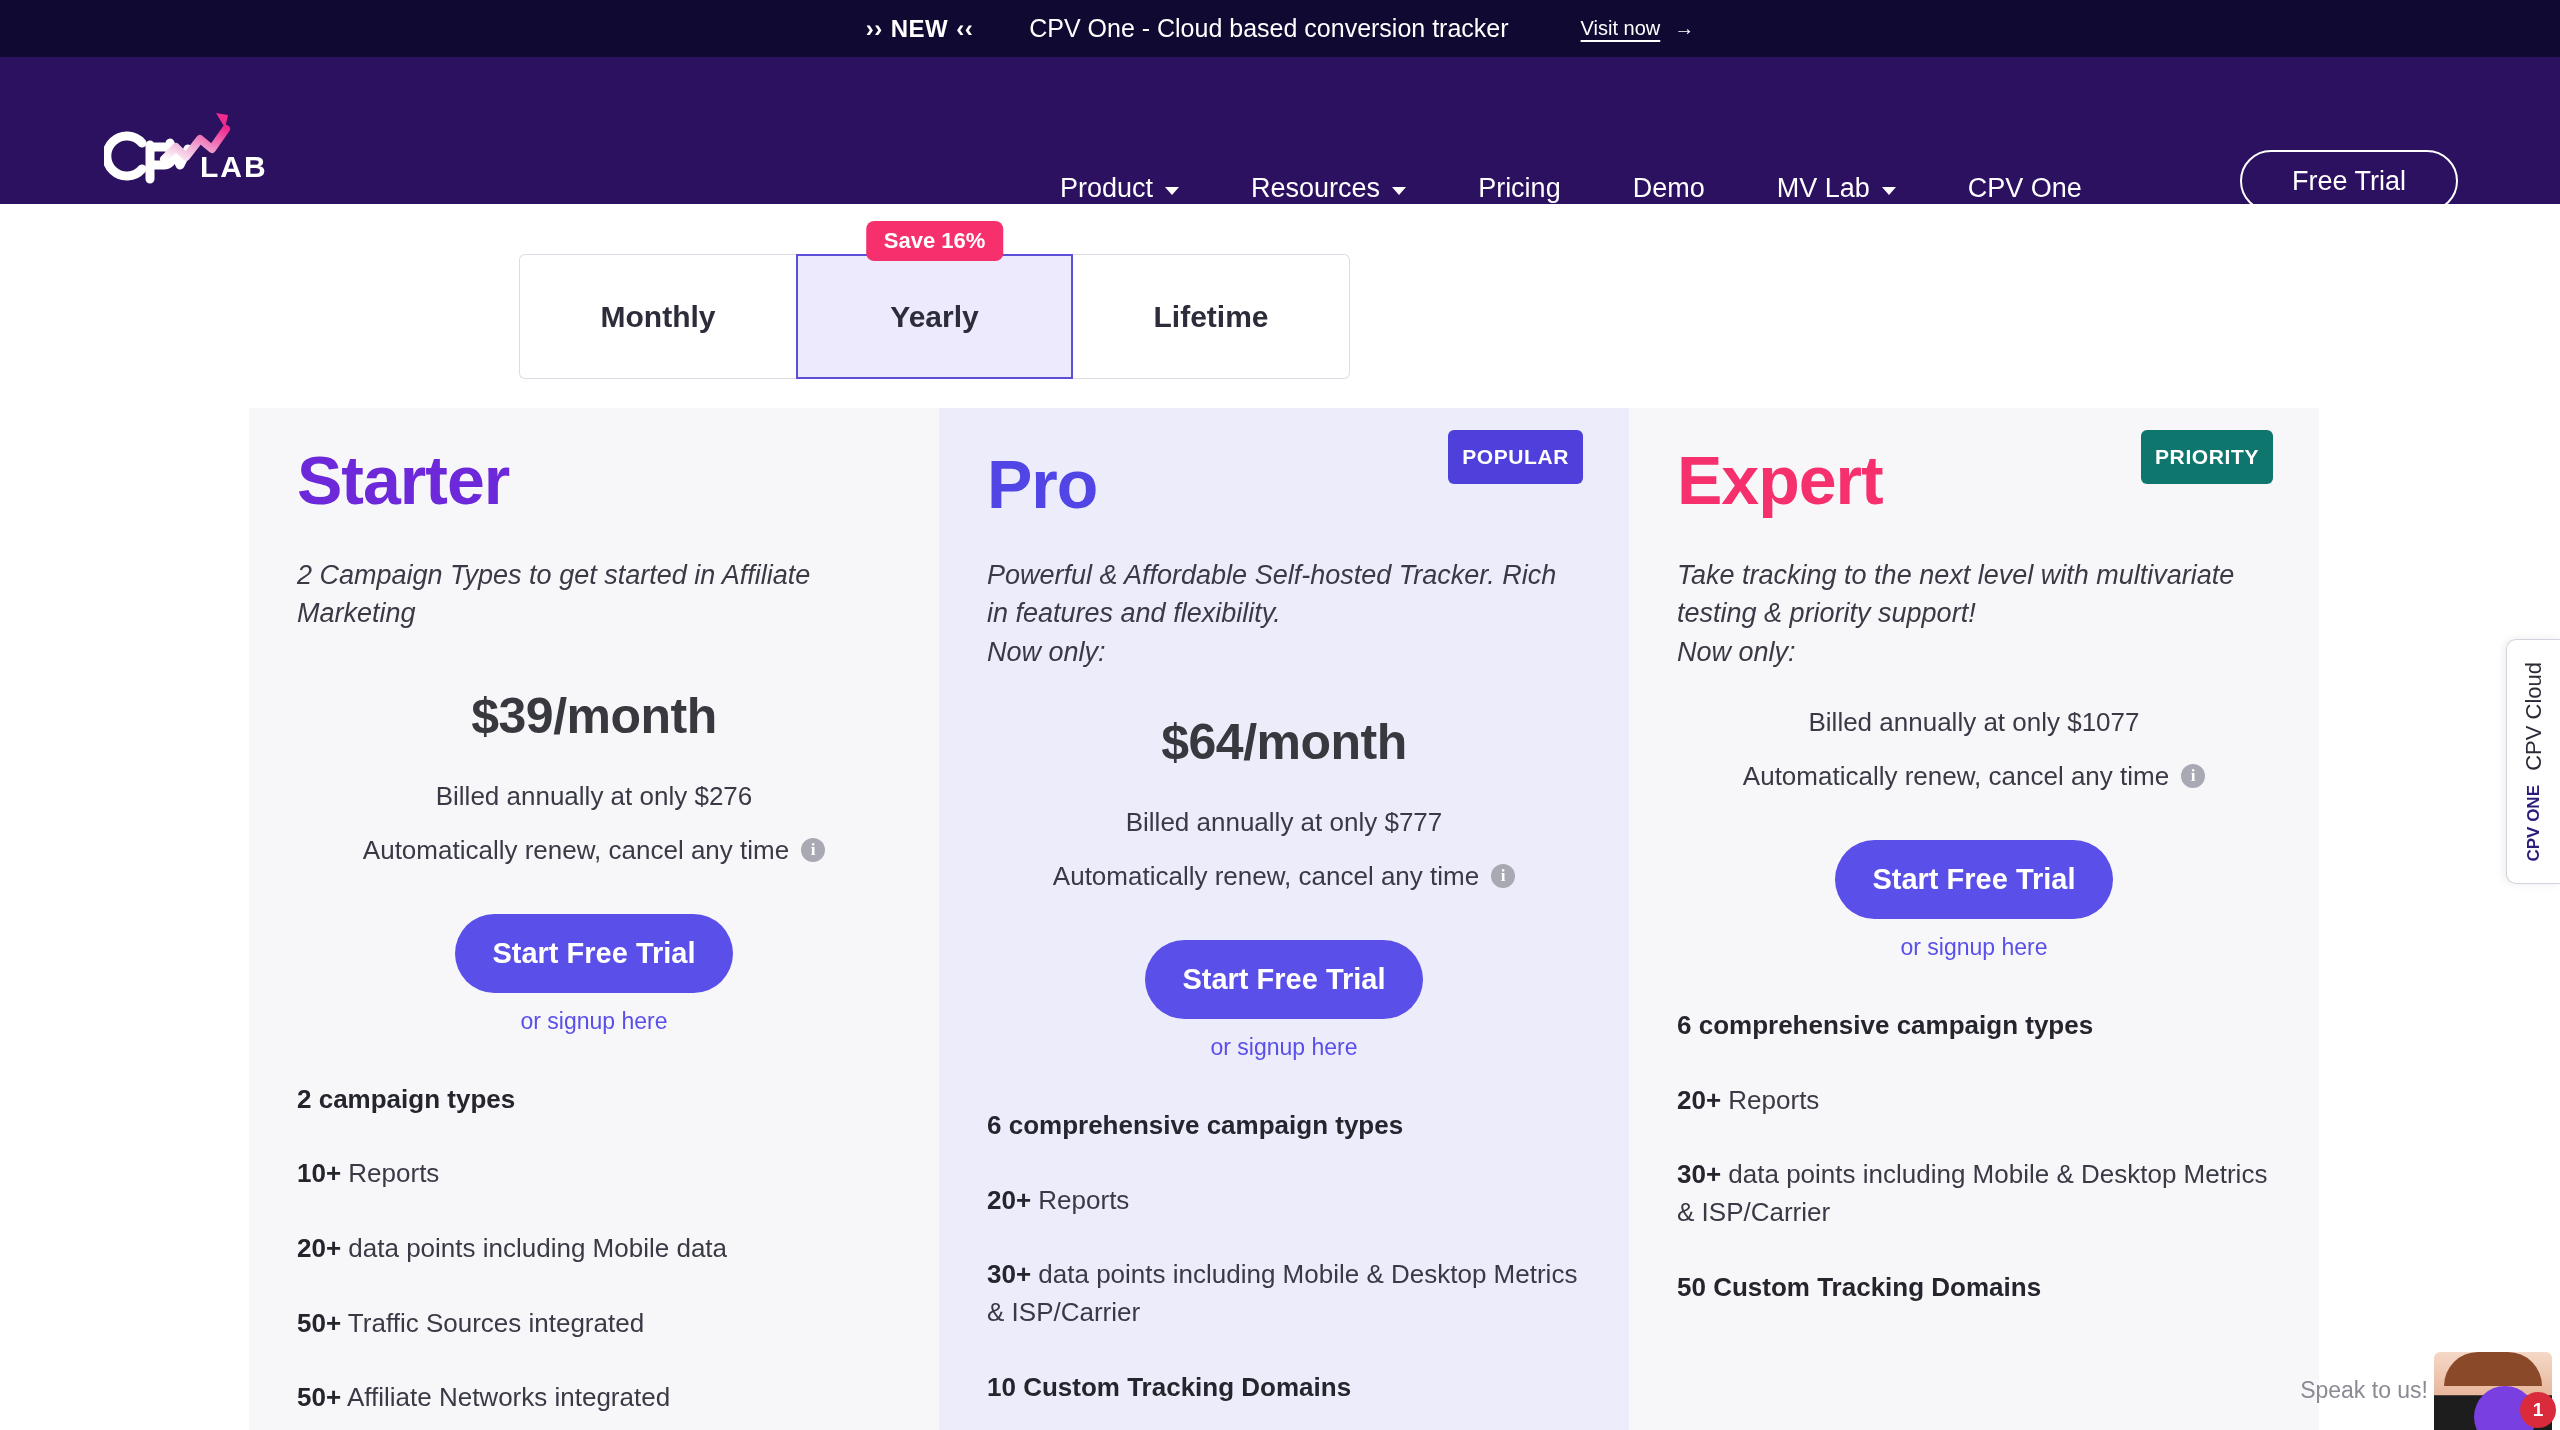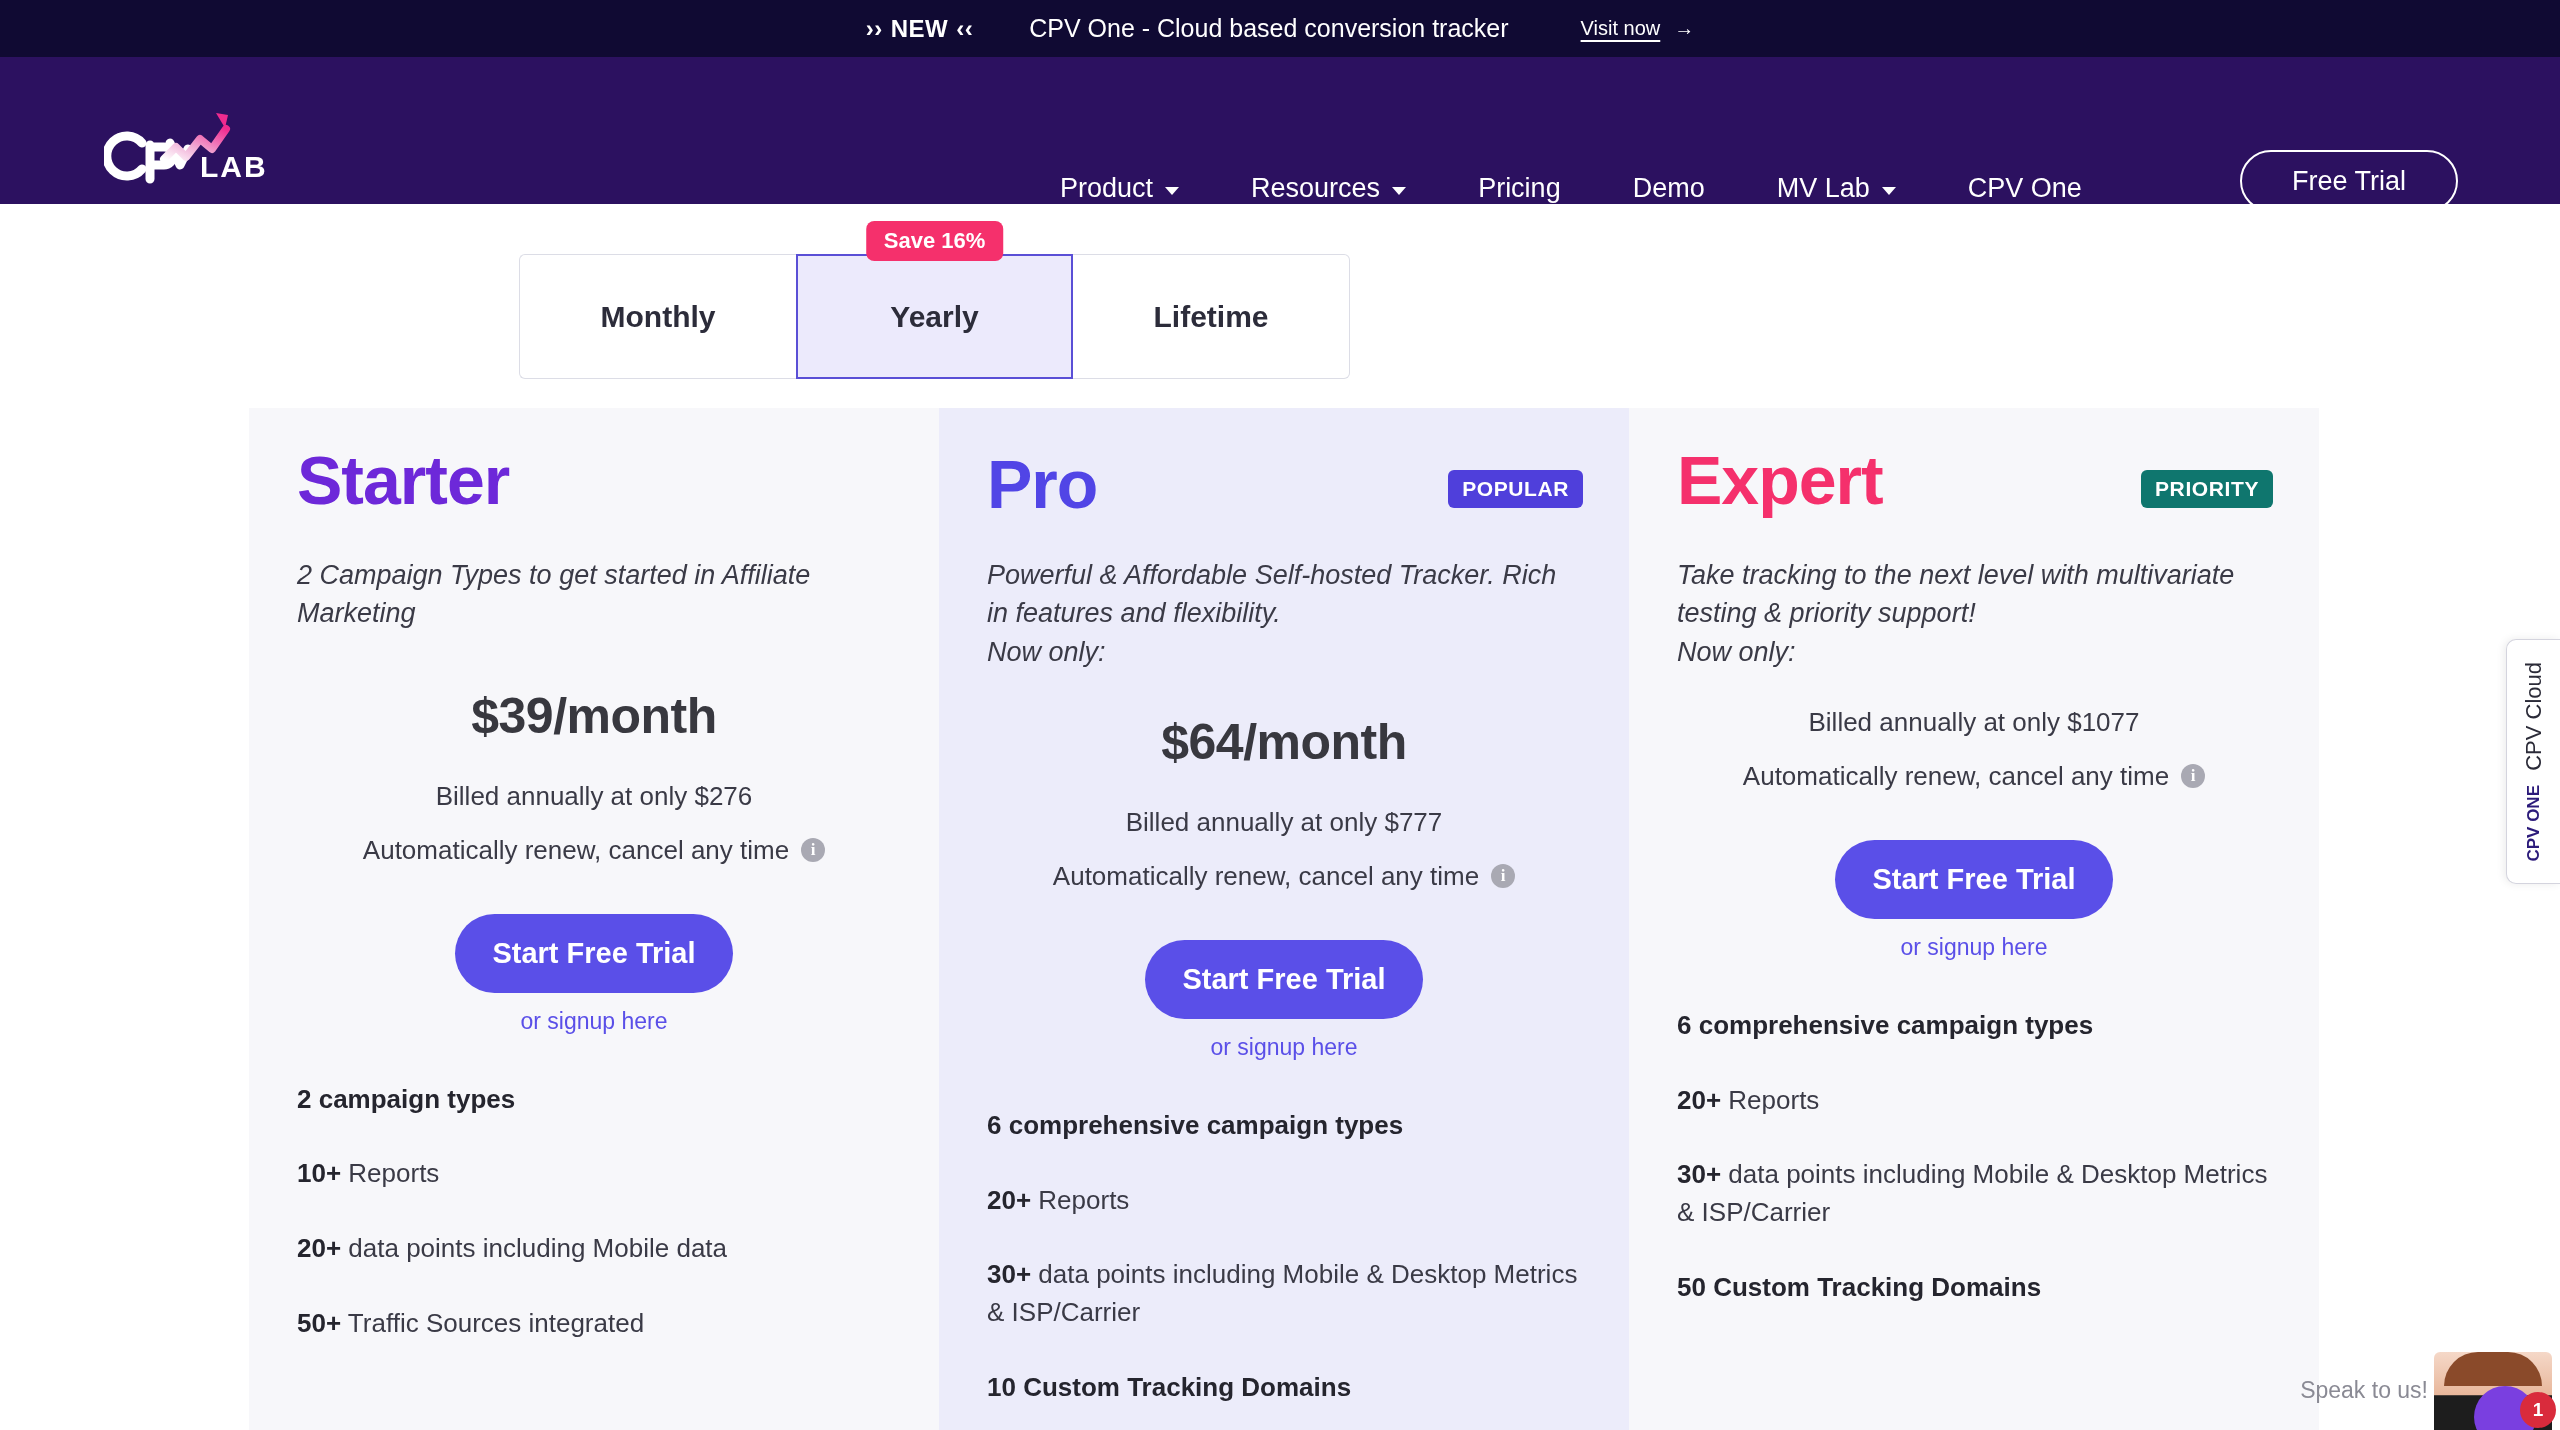--- a/index.html
+++ b/index.html
@@ -214,23 +214,22 @@
   .card.expert  { left: 1629px; width: 690px; background: #f7f7fa; }
 
   .card-badge {
     position: absolute;
     top: 22px;
     right: 46px;
     color: #ffffff;
     font-size: 21px;
     font-weight: bold;
     letter-spacing: 0.6px;
-    padding: 7px 14px;
+    padding: 15px 14px;
     border-radius: 6px;
-    margin-top: 40px;
   }
   .card-badge.popular  { background: #4f3fdb; }
   .card-badge.priority { background: #0f766e; }
 
   .plan-name {
     font-size: 68px;
     font-weight: bold;
     letter-spacing: -1px;
     margin-top: 38px;
     line-height: 1;
@@ -517,20 +516,21 @@
     </div>
     <div class="cta-wrap">
       <button class="cta-btn">Start Free Trial</button>
       <a href="#" class="cta-sub">or signup here</a>
     </div>
     <div class="features">
       <div class="feature"><b>2 campaign types</b><span></span></div>
       <div class="feature"><b>10+</b><span> Reports</span></div>
       <div class="feature"><b>20+</b><span> data points including Mobile data</span></div>
       <div class="feature"><b>50+</b><span> Traffic Sources integrated</span></div>
+      <div class="feature"><b>50+</b><span> Affiliate Networks integrated</span></div>
 
     </div>
   </div>
 
   <div class="card pro">
     <span class="card-badge popular">POPULAR</span>
     <div class="plan-name pro">Pro</div>
     <div class="plan-desc pro" style="white-space:pre-line">Powerful &amp; Affordable Self-hosted Tracker. Rich in features and flexibility.
 Now only:</div>
     <div class="price pro">$64/month</div>

